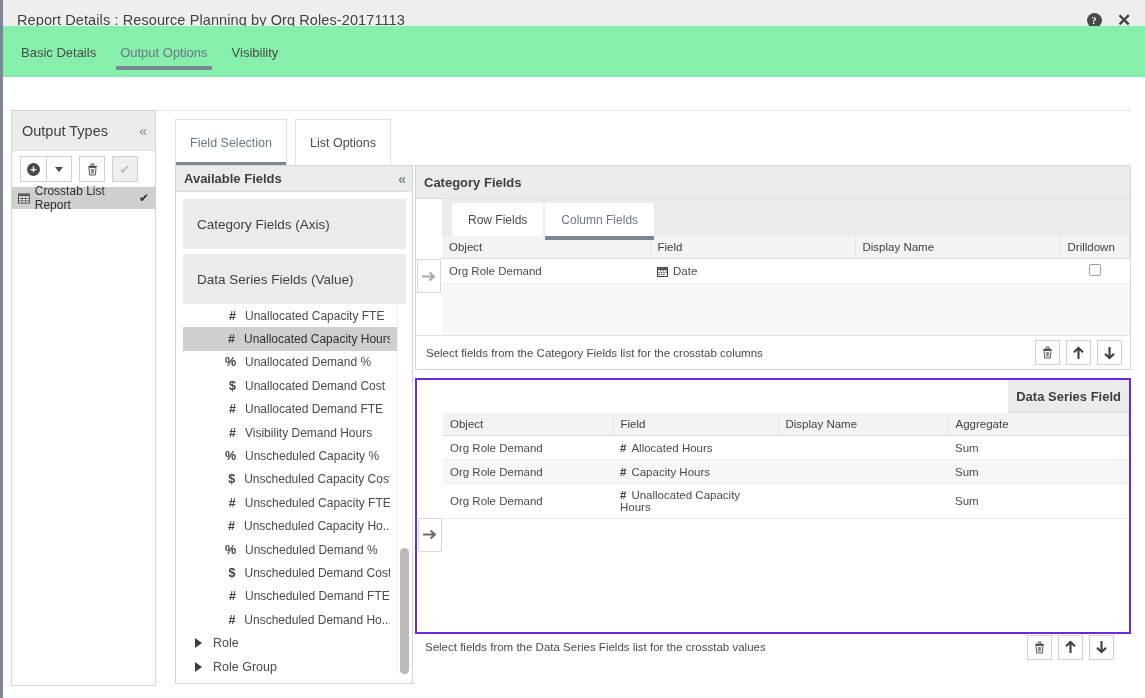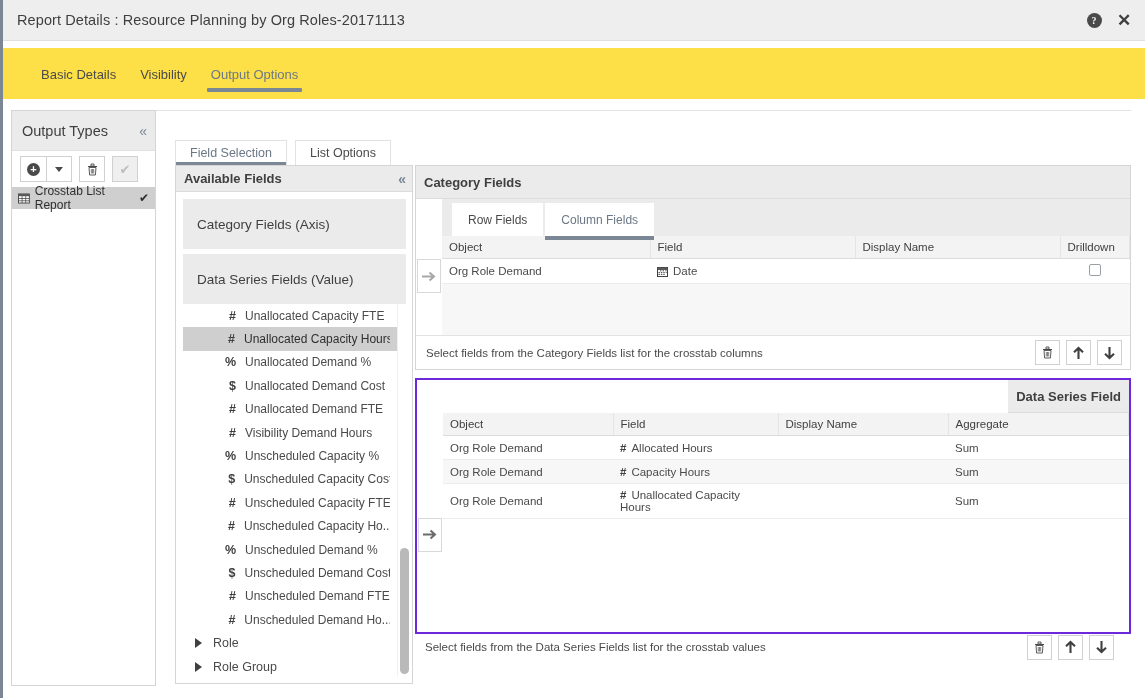--- a/index.html
+++ b/index.html
@@ -46,23 +46,23 @@
     width: 15px; height: 15px; border-radius: 50%;
     background: #4a4a4a; color: #fff;
     font-size: 10px; font-weight: bold;
     display: flex; align-items: center; justify-content: center;
     font-family: "Liberation Serif", serif;
   }
   .close-x { font-size: 17px; font-weight: bold; line-height: 1; color: #3f3f3f; }
 
   
   .maintabs {
-    position: absolute; left: 0; top: 48px; right: 0; height: 51px;
-    background: #fde047;
-    display: flex; align-items: flex-start; padding-left: 26px;
+    position: absolute; left: 0; top: 26px; right: 0; height: 51px;
+    background: #86efac;
+    display: flex; align-items: flex-start; padding-left: 6px;
   }
   .maintab {
     position: relative;
     padding: 19px 12px 0 12px;
     font-size: 13px;
     color: #6b7785;
     cursor: pointer;
     height: 51px;
   }
   .maintab.inactive { color: #4a4a4a; }
@@ -129,21 +129,21 @@
   .rightzone {
     position: absolute; left: 164px; top: 110px; right: 14px; bottom: 6px;
   }
 
   
   .subtabs {
     position: absolute; left: 8px; top: 14px; height: 41px; display: flex; align-items: flex-end;
   }
   .subtab {
     position: relative;
-    height: 25px; padding: 0 14px;
+    height: 46px; padding: 0 14px;
     display: flex; align-items: center;
     background: #ffffff;
     border: 1px solid #e2e2e2; border-bottom: none;
     font-size: 12.5px; color: #6b7785;
     cursor: pointer;
   }
   .subtab + .subtab { margin-left: 8px; }
   .subtab .underline {
     position: absolute; left: 0; right: 0; bottom: -1px; height: 4px; background: #7b8794;
   }
@@ -297,26 +297,26 @@
       <div class="icon-btn">
         <span class="close-x">✕</span>
       </div>
     </div>
   </div>
 
   <div class="maintabs">
     <div class="maintab inactive">
       <span>Basic Details</span>
     </div>
-    <div class="maintab inactive">
-      <span>Visibility</span>
-    </div>
     <div class="maintab">
       <span>Output Options</span>
       <div class="underline"></div>
+    </div>
+    <div class="maintab inactive">
+      <span>Visibility</span>
     </div>
   </div>
 
   <div class="hr-top"></div>
 
   <div class="outputpanel">
     <div class="op-header">
       <span class="op-title">Output Types</span>
       <span class="chev">«</span>
     </div>

